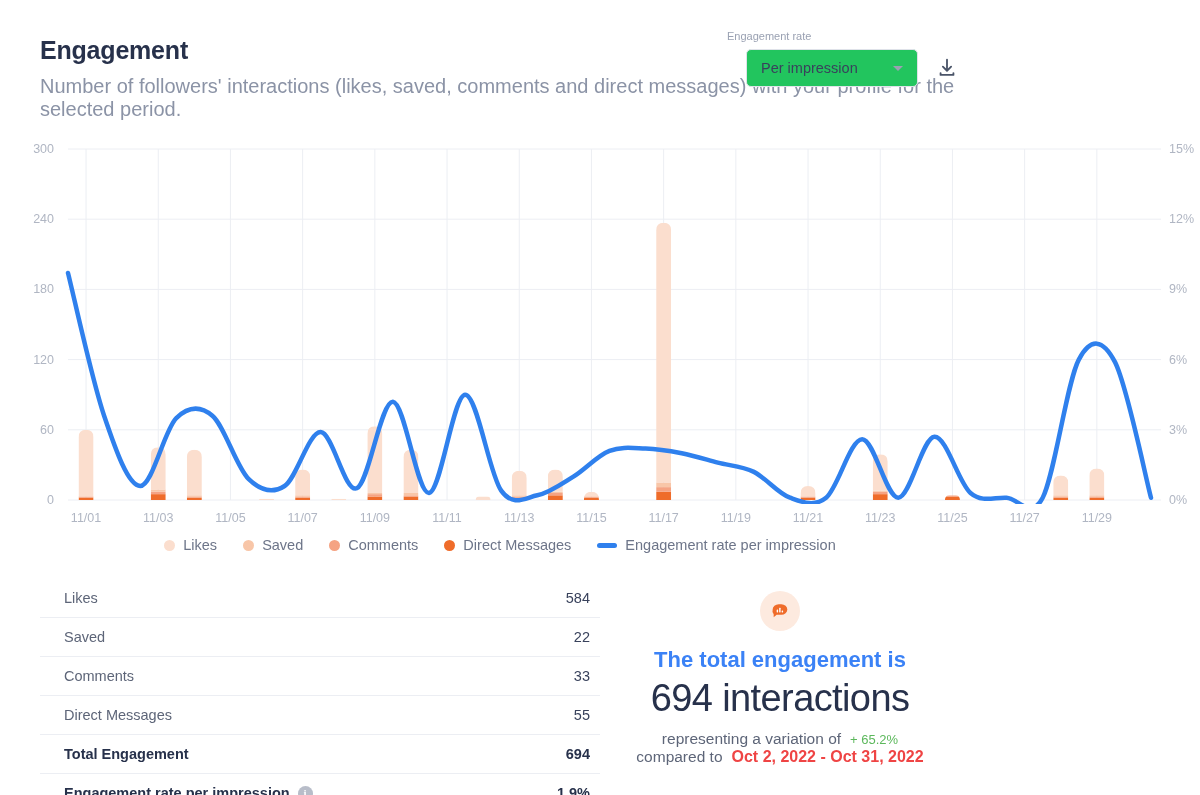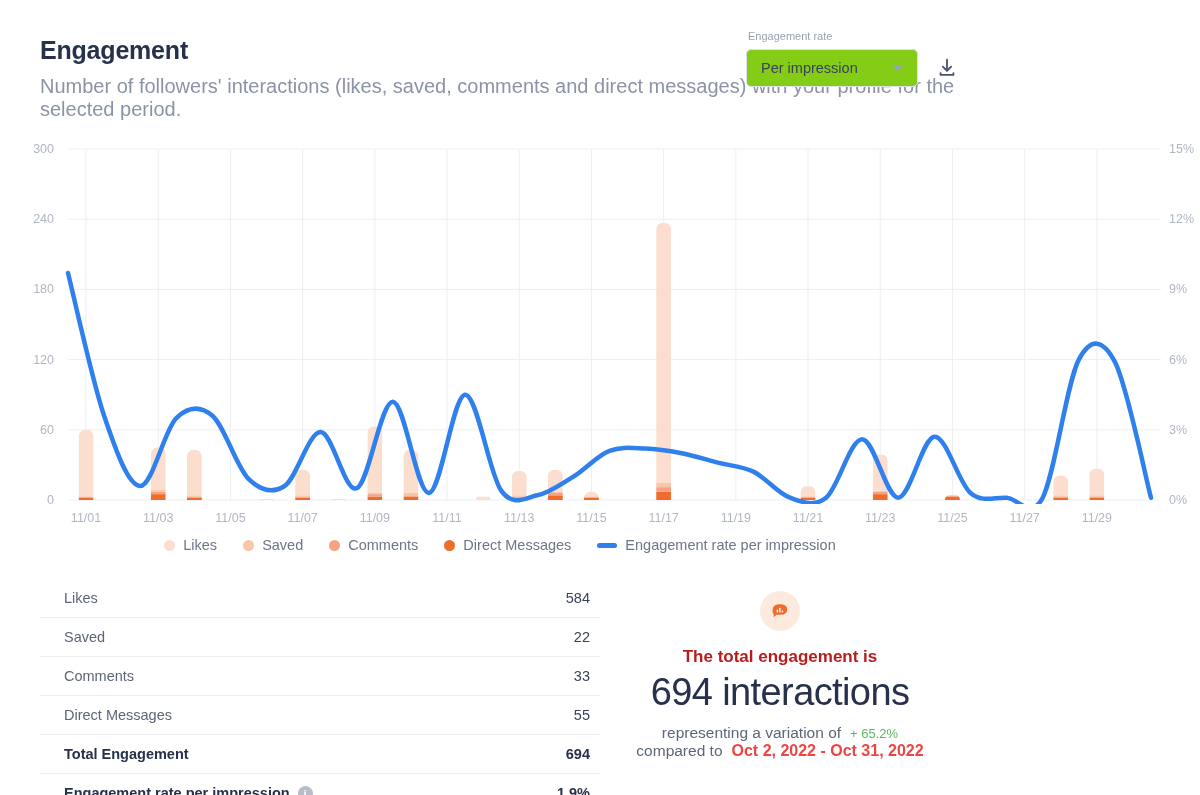--- a/index.html
+++ b/index.html
@@ -24,23 +24,23 @@
   .header-right {
     position: absolute; right: 22px; top: 14px;
     display: flex; align-items: flex-end; gap: 14px;
   }
   .select-wrap { display: flex; flex-direction: column; }
   .select-label {
     font-size: 11px; color: #9aa1b2; margin-bottom: 7px; padding-left: 2px;
   }
   .select-box {
     width: 172px; height: 38px; border: 1px solid #dfe2e9; border-radius: 5px;
-    background: #84cc16; display: flex; align-items: center;
+    background: #22c55e; display: flex; align-items: center;
     padding: 0 10px 0 14px; justify-content: space-between;
-    font-size: 14.5px; color: #39425c;
+    font-size: 14.5px; color: #39425c; margin-left: 21px;
   }
   .caret {
     width: 0; height: 0; border-left: 5px solid transparent;
     border-right: 5px solid transparent; border-top: 5px solid #9aa1b2;
     margin-right: 4px;
   }
   .dl-btn {
     width: 30px; height: 34px; display: flex; align-items: center;
     justify-content: center; margin-bottom: 2px; cursor: pointer;
   }
@@ -79,21 +79,21 @@
   }
 
   .summary {
     flex: 1; display: flex; flex-direction: column; align-items: center;
     padding-top: 12px;
   }
   .sum-icon {
     width: 40px; height: 40px; border-radius: 50%; background: #fdeadf;
     display: flex; align-items: center; justify-content: center;
   }
-  .sum-l1 { margin-top: 16px; font-size: 17px; font-weight: bold; color: #b91c1c; }
+  .sum-l1 { margin-top: 16px; font-size: 22px; font-weight: bold; color: #3b82f6; }
   .sum-big {
     margin-top: 4px; font-size: 38px; font-weight: normal; color: #27314b;
     letter-spacing: -0.6px;
   }
   .sum-l3 {
     margin-top: 10px; font-size: 15.5px; color: #5d6578;
     display: flex; align-items: baseline; gap: 9px;
   }
   .sum-delta { font-size: 13px; font-weight: normal; color: #5cb85c; }
   .sum-l4 {

